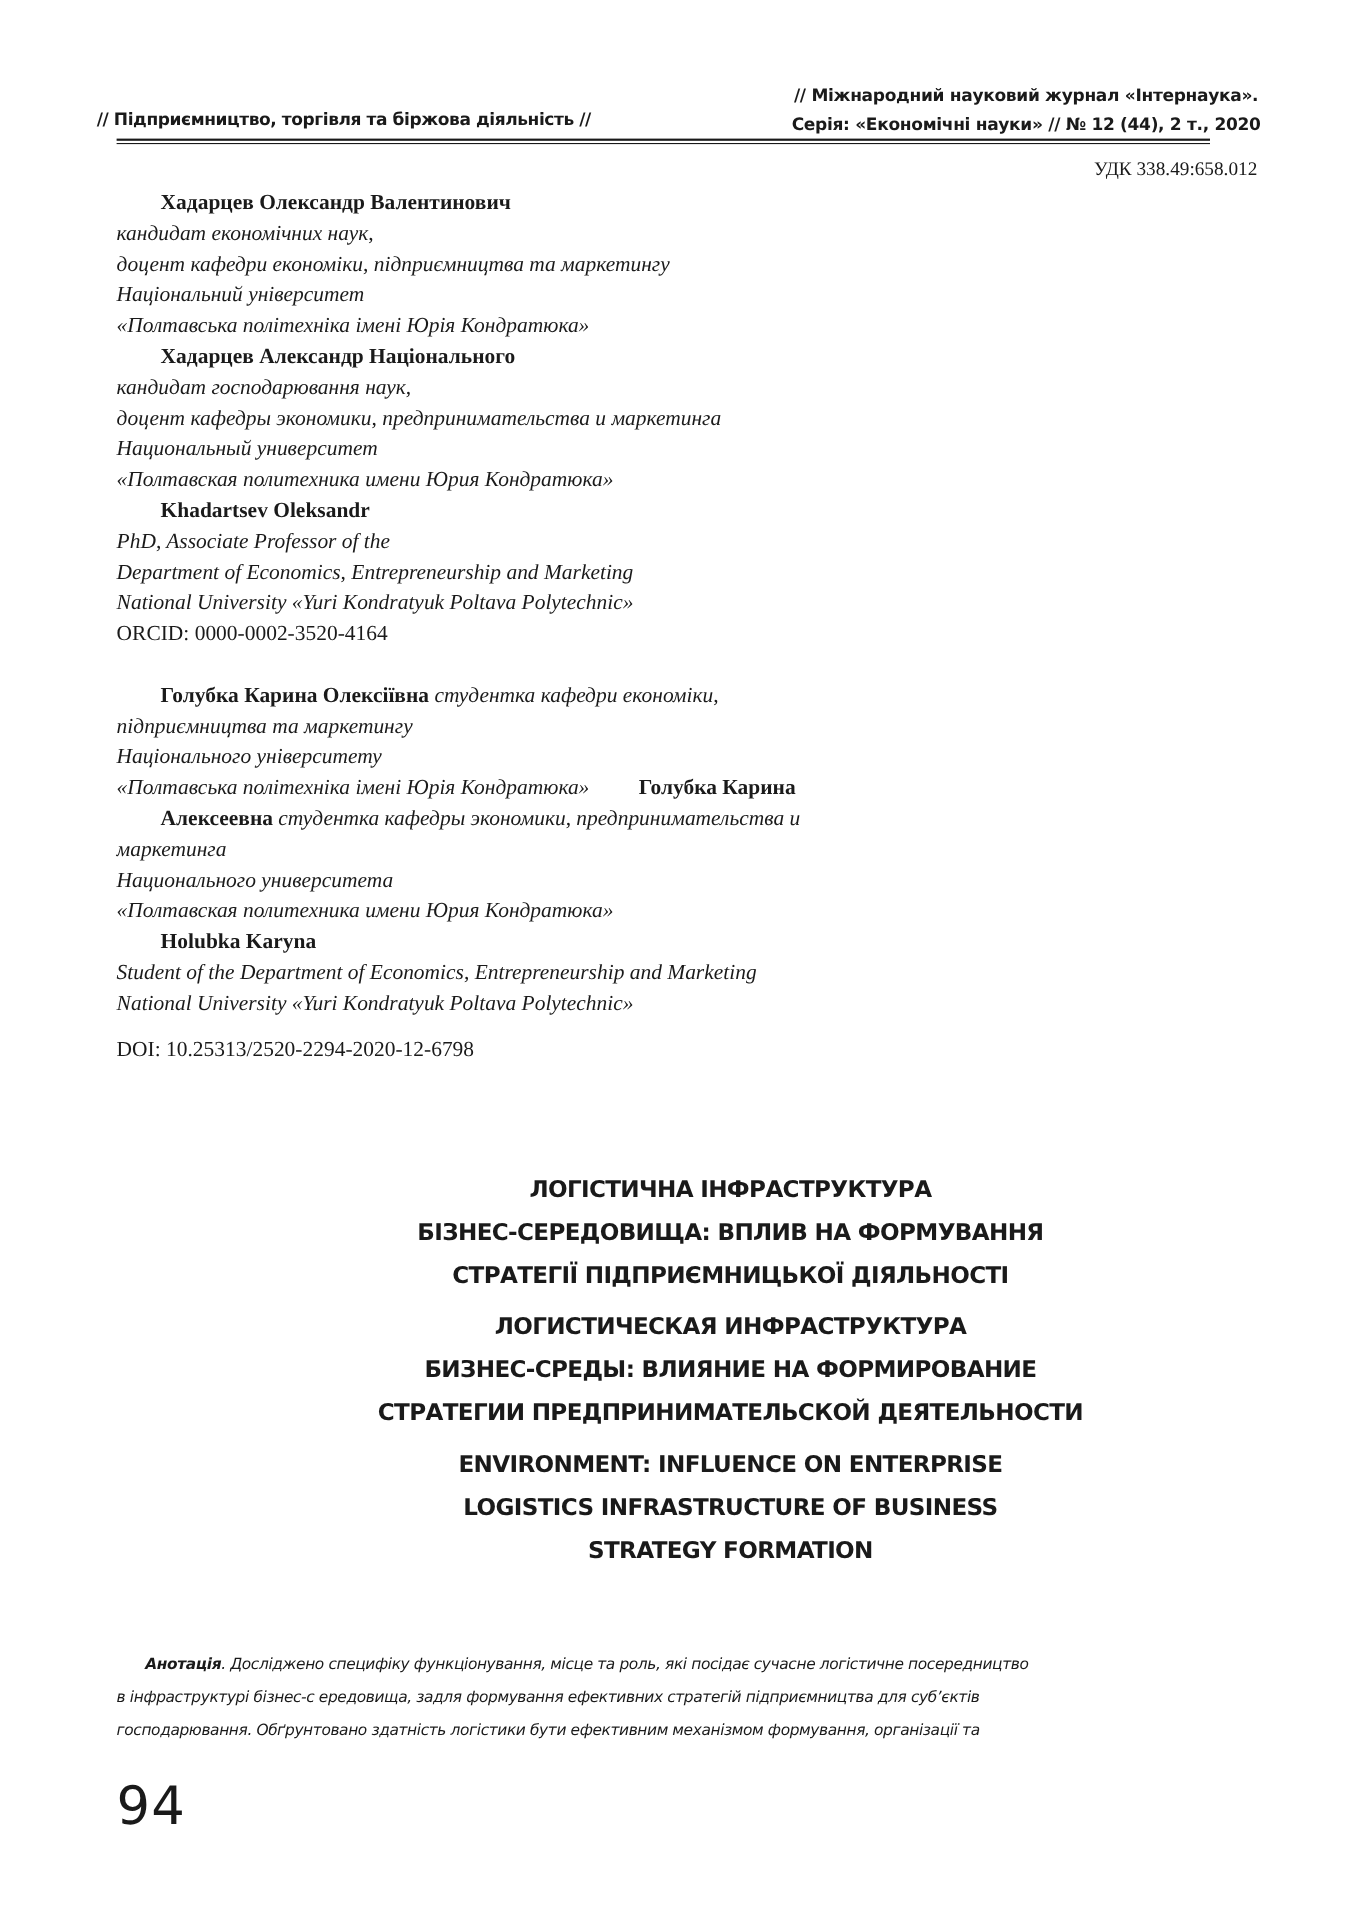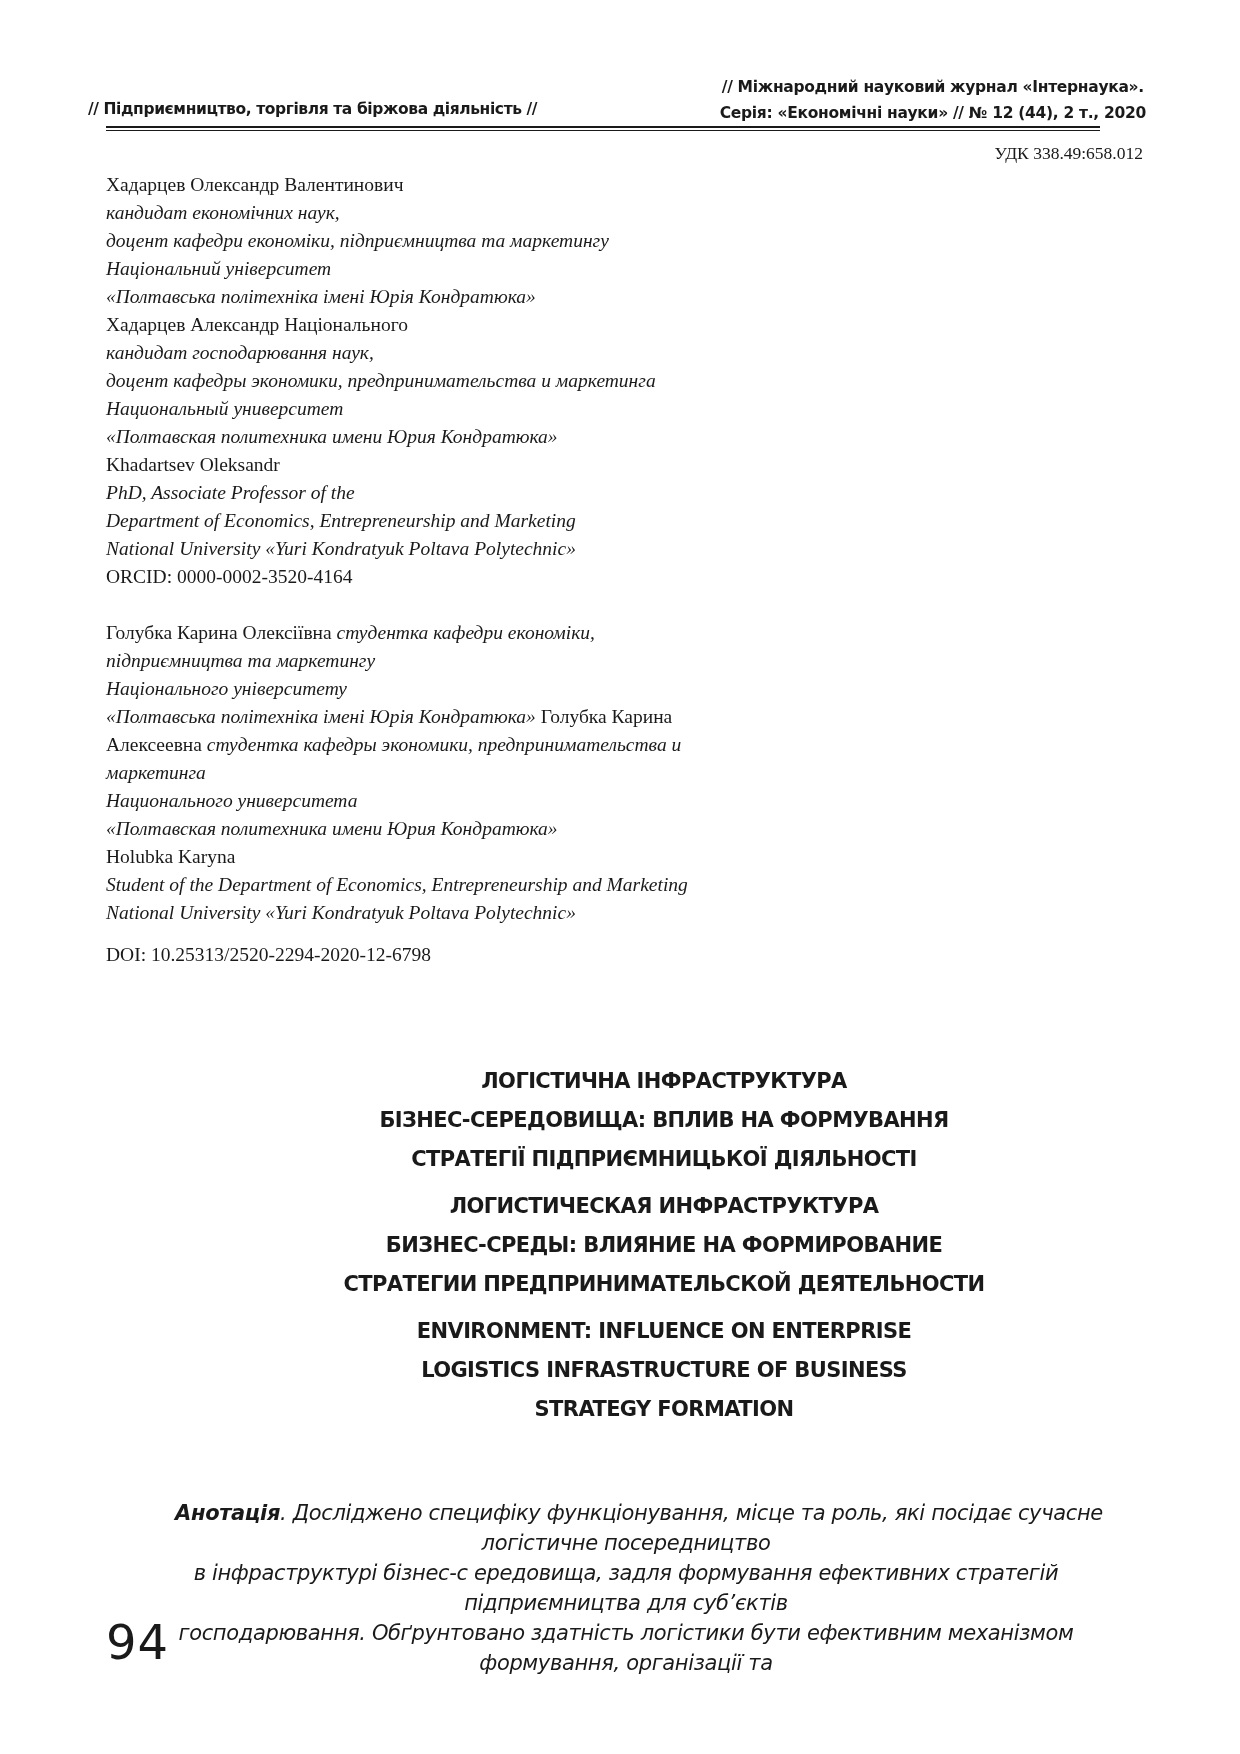--- a/index.html
+++ b/index.html
@@ -24,39 +24,39 @@
   .udc {
     position: absolute; right: 97px; top: 143px;
     font-family: "Liberation Serif", serif; font-size: 17.5px;
   }
 
   
   .authors {
     position: absolute; left: 106px; top: 171px; width: 800px;
     font-family: "Liberation Serif", serif; font-size: 19.5px; line-height: 28px;
   }
-  .authors .b { font-weight: normal; }
+  .authors .b { font-weight: bold; margin-left: 40px; }
   .authors .i { font-style: italic; }
   .authors .gap { height: 28px; }
   .doi { margin-top: 14px; }
 
   
   .titles {
     position: absolute; left: 0; top: 1062px; width: 1240px; text-align: center;
     font-family: "DejaVu Sans", sans-serif; font-weight: bold; font-size: 21px;
     letter-spacing: -0.6px;
     padding-left: 44px;
   }
   .title-block { line-height: 39px; margin-bottom: 8px; }
 
   
   .abstract {
     position: absolute; left: 106px; top: 1498px; width: 1040px;
-    font-family: "DejaVu Sans", sans-serif; font-style: italic; font-size: 21px;
-    line-height: 30px; letter-spacing: -0.35px; text-align: center;
+    font-family: "DejaVu Sans", sans-serif; font-style: italic; font-size: 14px;
+    line-height: 30px; letter-spacing: -0.35px;
   }
   .abstract .lbl { font-weight: bold; }
   .abstract .ind { display: inline-block; width: 26px; }
 
   .pagenum {
     position: absolute; left: 106px; top: 1614px;
     font-family: "DejaVu Sans", sans-serif; font-size: 48px; letter-spacing: 1px;
   }
 </style>
 </head>

